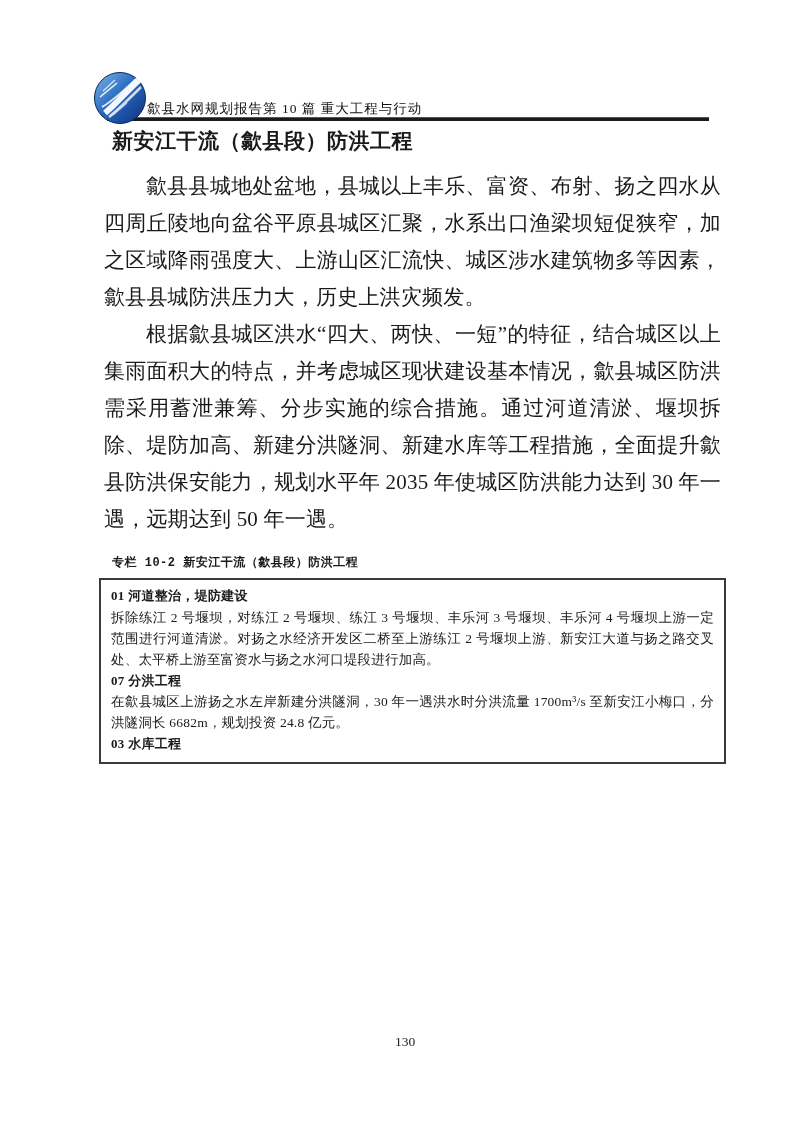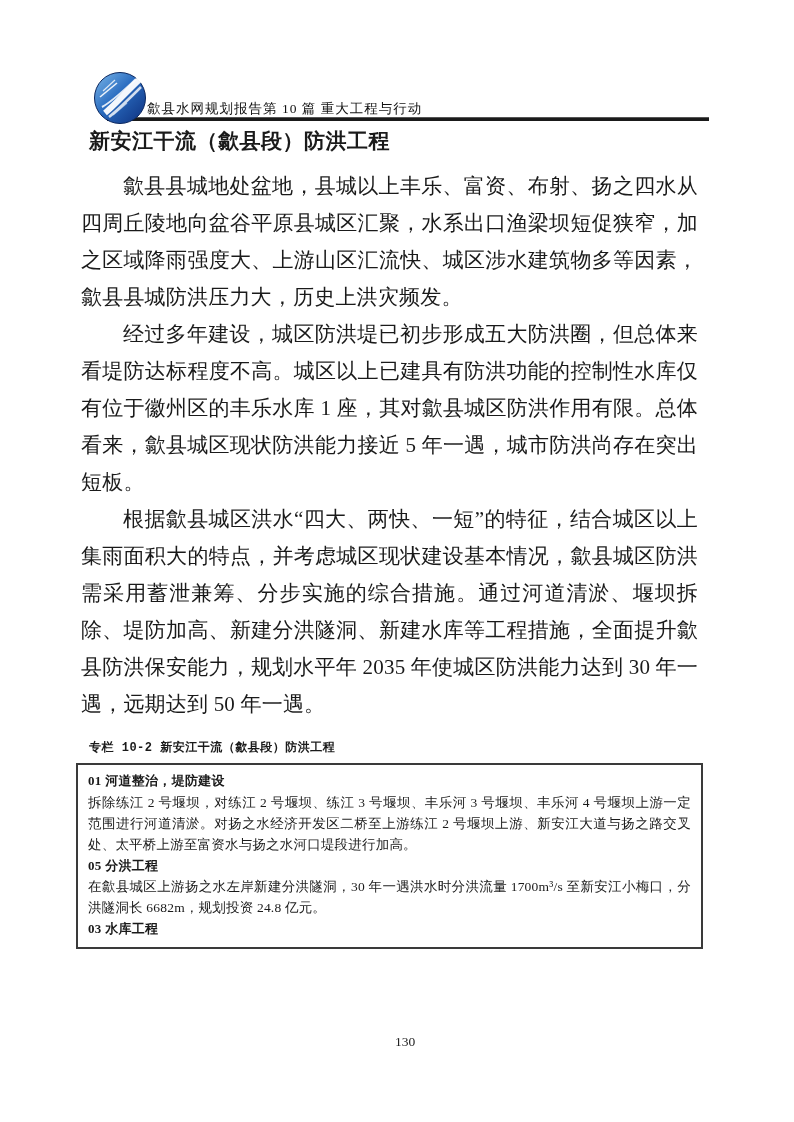--- a/index.html
+++ b/index.html
@@ -26,21 +26,21 @@
   .header-text{
     position:absolute;left:138px;top:84px;
     font-size:13.5px;
     letter-spacing:1px;
     font-family:"Liberation Serif","DejaVu Serif",serif;
     color:#111;
     white-space:nowrap;
   }
   
   .main{
-    position:absolute;left:72px;top:111px;width:617px;
+    position:absolute;left:95px;top:111px;width:617px;
   }
   .doc-title{
     font-size:21px;font-weight:bold;
     padding-left:8px;margin:0 0 13px 0;
     letter-spacing:0.5px;
   }
   .body-para{
     font-size:21px;line-height:37px;
     text-align:justify;text-indent:2em;
     margin:0;letter-spacing:0.2px;
@@ -101,30 +101,29 @@
     </svg>
   </div>
 
   <div class="header-text">歙县水网规划报告第 10 篇 重大工程与行动</div>
 
   <div class="main">
 
     <h1 class="doc-title">新安江干流（歙县段）防洪工程</h1>
 
     <p class="body-para">歙县县城地处盆地，县城以上丰乐、富资、布射、扬之四水从四周丘陵地向盆谷平原县城区汇聚，水系出口渔梁坝短促狭窄，加之区域降雨强度大、上游山区汇流快、城区涉水建筑物多等因素，歙县县城防洪压力大，历史上洪灾频发。</p>
-    <p class="body-para">经过多年建设，城区防洪堤已初步形成五大防洪圈，但总体来看堤防达标程度不高。城区以上已建具有防洪功能的控制性水库仅有位于徽州区的丰乐水库 1 座，其对歙县城区防洪作用有限。总体看来，歙县城区现状防洪能力接近 5 年一遇，城市防洪尚存在突出短板。</p>
     <p class="body-para">根据歙县城区洪水“四大、两快、一短”的特征，结合城区以上集雨面积大的特点，并考虑城区现状建设基本情况，歙县城区防洪需采用蓄泄兼筹、分步实施的综合措施。通过河道清淤、堰坝拆除、堤防加高、新建分洪隧洞、新建水库等工程措施，全面提升歙县防洪保安能力，规划水平年 2035 年使城区防洪能力达到 30 年一遇，远期达到 50 年一遇。</p>
 
     <div class="box-caption">专栏 10-2 新安江干流（歙县段）防洪工程</div>
 
     <div class="feature-box">
       <div class="box-item-heading">01 河道整治，堤防建设</div>
       <div class="box-item-body">拆除练江 2 号堰坝，对练江 2 号堰坝、练江 3 号堰坝、丰乐河 3 号堰坝、丰乐河 4 号堰坝上游一定范围进行河道清淤。对扬之水经济开发区二桥至上游练江 2 号堰坝上游、新安江大道与扬之路交叉处、太平桥上游至富资水与扬之水河口堤段进行加高。</div>
 
-      <div class="box-item-heading">05 分洪工程</div>
+      <div class="box-item-heading">07 分洪工程</div>
       <div class="box-item-body">在歙县城区上游扬之水左岸新建分洪隧洞，30 年一遇洪水时分洪流量 1700m³/s 至新安江小梅口，分洪隧洞长 6682m，规划投资 24.8 亿元。</div>
 
       <div class="box-item-heading">03 水库工程</div>
     </div>
 
   </div>
 
   <div class="footer">130</div>
 
 </div>

